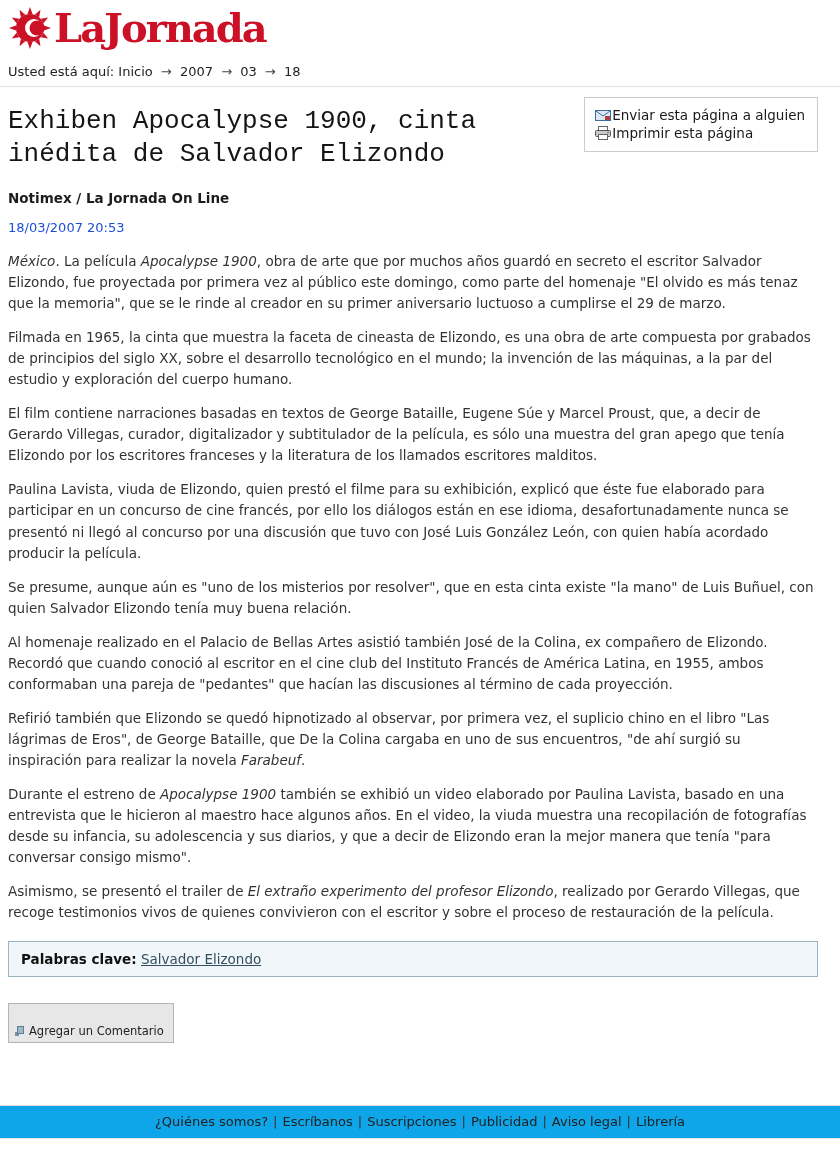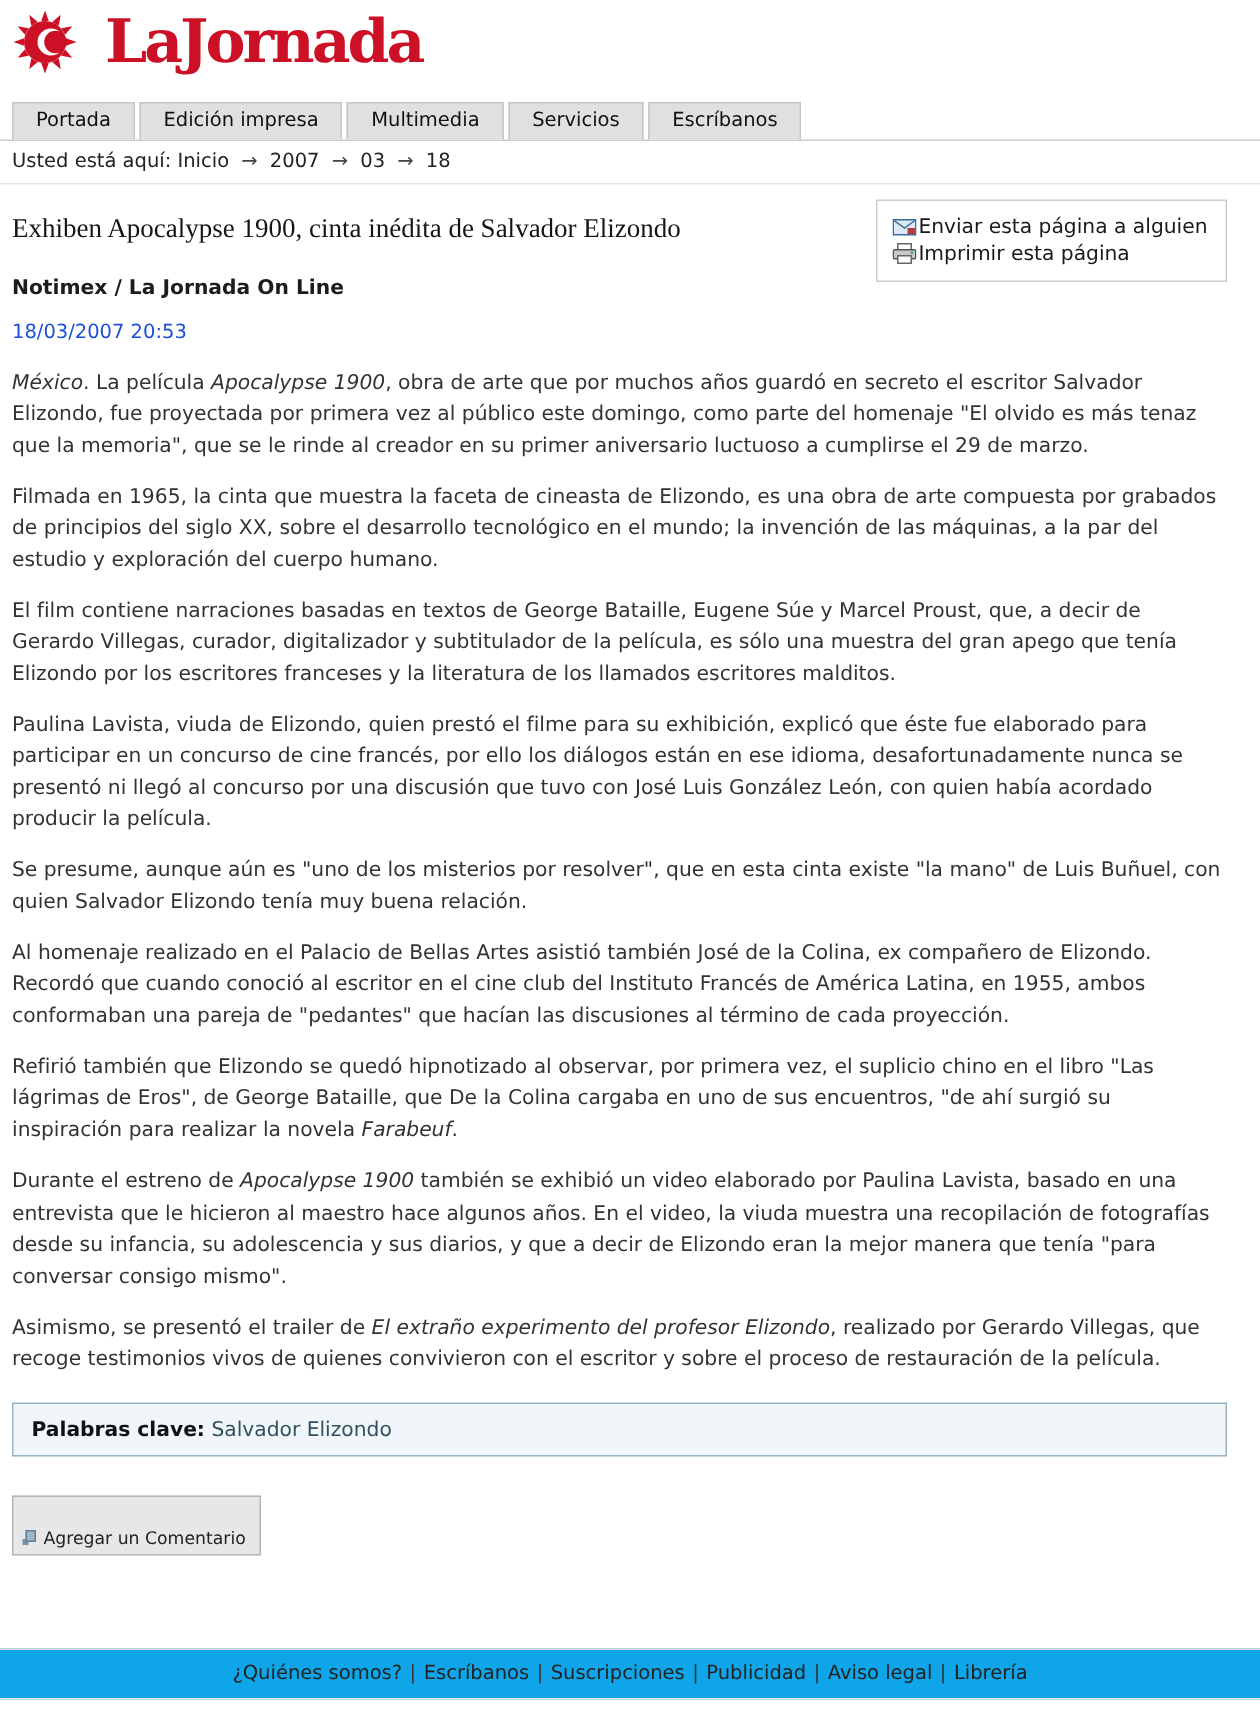--- a/index.html
+++ b/index.html
@@ -2,51 +2,51 @@
 <html lang="es"><head>
 <meta charset="utf-8">
 <style>
   * { margin:0; padding:0; box-sizing:border-box; }
   html,body { background:#fff; }
   body { font-family:"DejaVu Sans","Liberation Sans",sans-serif; color:#333; width:840px; }
   .page { width:840px; min-height:1157px; position:relative; }
 
   
   .masthead { padding:6px 0 4px 8px; }
-  .logo { display:inline-flex; align-items:center; gap:18px; text-decoration:none; cursor:pointer;text-align:right; }
+  .logo { display:inline-flex; align-items:center; gap:2px; text-decoration:none; cursor:pointer;text-align:right; }
   .logo-text { font-family:"DejaVu Serif","Liberation Serif",serif; font-weight:bold; font-size:40px; letter-spacing:-2px; color:#cc1126; line-height:1; }
 
   
   .tabs-row { padding:10px 0 0 8px; border-bottom:1px solid #ccc; }
   .tabs { display:flex; gap:3px; }
   .tab { background:#e0e0e0; border:1px solid #c6c6c6; border-bottom:none; padding:4px 15px 5px; font-size:13px; color:#111; cursor:pointer; white-space:nowrap; }
 
   
   .breadcrumb { font-size:13px; color:#222; padding:6px 8px 7px; border-bottom:1px solid #e2e2e2; }
   .breadcrumb .crumb { color:#222; text-decoration:none; cursor:pointer; }
   .breadcrumb .sep { color:#444; padding:0 4px; }
 
   
   .content { padding:18px 22px 0 8px; position:relative; }
-  h1.doc-title { font-family:Liberation Serif, serif; font-weight:400; font-size:18px; color:#151515; line-height:1.25; max-width:575px; }
+  h1.doc-title { font-family:Liberation Mono, monospace; font-weight:400; font-size:26px; color:#151515; line-height:1.25; max-width:575px; }
   .doc-actions { position:absolute; right:22px; top:10px; border:1px solid #ccc; background:#fff; padding:7px 12px 8px 10px; font-size:13.5px; }
   .doc-action { display:flex; align-items:center; gap:1px; margin:2px 0; color:#1a1a1a; cursor:pointer; white-space:nowrap; }
   .doc-action svg { flex:0 0 auto; }
 
   .byline { font-size:13.5px; font-weight:bold; color:#1c1c1c; margin-top:20px; }
   .docdate { font-size:13px; color:#1d4ed8; margin:14px 0 16px; }
 
   .body-text { font-size:13.5px; line-height:1.56; color:#333; max-width:818px; }
   .body-text p { margin-bottom:13px; }
   .body-text em { font-style:italic; }
 
   
   .keywords { margin-top:18px; margin-right:0; border:1px solid #9ab3c3; background:#f0f6fa; padding:9px 12px; font-size:13.5px; max-width:810px; }
   .keywords b { color:#111; }
-  .kw-link { color:#33505f; cursor:pointer; }
+  .kw-link { color:#33505f; text-decoration:underline; cursor:pointer; }
 
   
   .add-comment { margin-top:26px; margin-left:8px; display:inline-flex; align-items:center; gap:5px; background:#e7e7e7; border:1px solid #b5b5b5; padding:20px 9px 4px 6px; font-size:11.5px; color:#222; font-family:inherit; cursor:pointer; }
   .cmt-icon { width:9px; height:10px; position:relative; display:inline-block; }
   .cmt-icon::before { content:""; position:absolute; left:0; bottom:0; width:4px; height:4px; background:#7693a9; }
   .cmt-icon::after { content:""; position:absolute; right:0; top:0; width:5px; height:6px; background:#9fb6c5; border:1px solid #5e7d92; }
 
   
   footer { margin-top:62px; }
   .fband1 { text-align:center; font-size:13px; color:#222; background:#0ea5e9; border-top:1px solid #dcdcdc; border-bottom:1px solid #e6e6e6; padding:8px 0 9px; }
@@ -82,29 +82,20 @@
               <circle r="9" fill="#ffffff" cx="4" cy="0"></circle>
               <circle r="7.5" fill="#cc1126" cx="7" cy="0"></circle>
             </g>
           </g>
         </svg>
       </span>
       <span class="logo-text">LaJornada</span>
     </span>
   </div>
 
-  <div class="tabs-row">
-    <div class="tabs" id="tabs">
-        <div class="tab">Portada</div>
-        <div class="tab">Edición impresa</div>
-        <div class="tab">Multimedia</div>
-        <div class="tab">Servicios</div>
-        <div class="tab">Escríbanos</div>
-      </div>
-  </div>
 
   <div class="breadcrumb">
     <span>Usted está aquí:</span>
     <span id="crumbs"> <span class="crumb">Inicio</span><span class="sep"> → </span> <span class="crumb">2007</span><span class="sep"> → </span> <span class="crumb">03</span><span class="sep"> → </span> <span class="crumb">18</span></span>
   </div>
 
   <div class="content">
     <h1 class="doc-title">Exhiben Apocalypse 1900, cinta inédita de Salvador Elizondo</h1>
 
     <div class="doc-actions">

